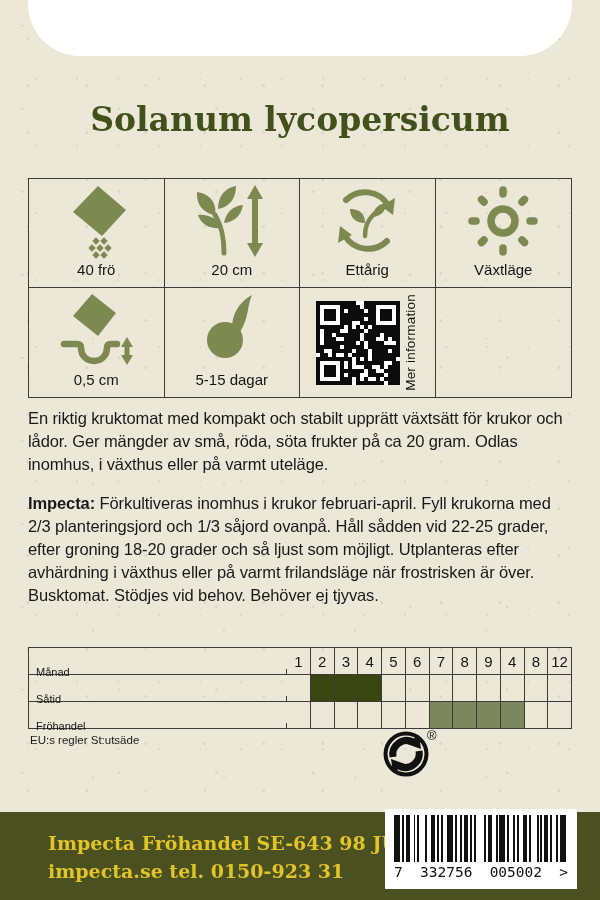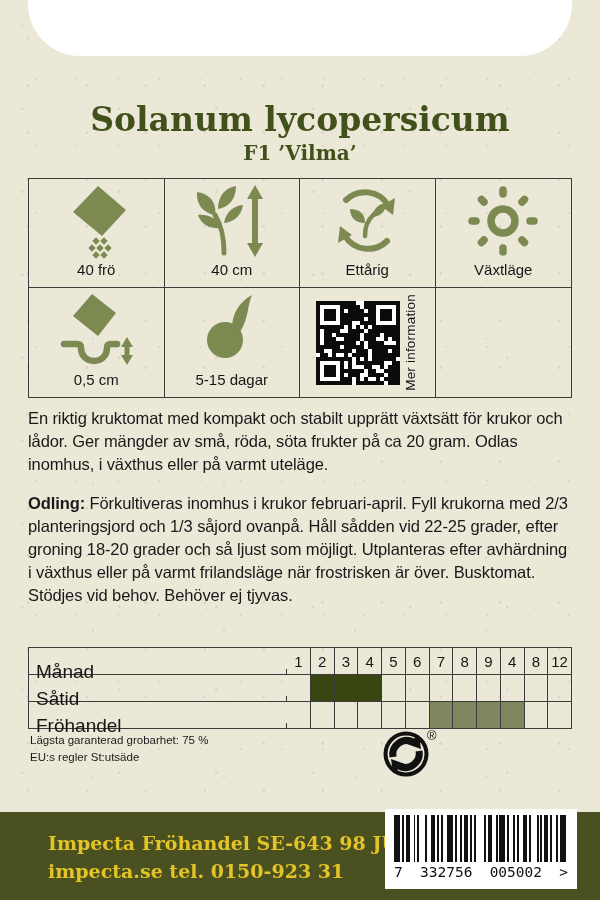--- a/index.html
+++ b/index.html
@@ -47,21 +47,21 @@
   .para-1{top:407px;}
   .para-2{top:492px;}
   .para b{font-weight:bold;}
 
   
   .calendar{position:absolute;top:647px;left:28px;width:544px;
     border:1.5px solid #3b3b3b;box-sizing:border-box;}
   .cal-row{display:flex;height:26px;border-bottom:1.5px solid #3b3b3b;}
   .cal-row:last-child{border-bottom:none;}
   .cal-label{width:258px;flex:0 0 258px;border-right:1.5px solid #3b3b3b;
-    font-size:19px;color:#161616;display:flex;align-items:center;padding-left:7px;
+    font-size:11px;color:#161616;display:flex;align-items:center;padding-left:7px;
     box-sizing:border-box;margin-top:21px;}
   .cal-cells{flex:1;display:flex;}
   .cal-cell{flex:1;border-right:1.5px solid #3b3b3b;display:flex;align-items:center;
     justify-content:center;font-size:15px;color:#161616;box-sizing:border-box;}
   .cal-cell:last-child{border-right:none;}
 
   
   .fine-print{position:absolute;top:732px;left:30px;font-size:11.5px;line-height:16.5px;
     color:#1a1a1a;}
   .green-dot{position:absolute;top:731px;left:383px;width:62px;height:52px;}
@@ -83,21 +83,20 @@
     margin-top:1px;line-height:18px;}
 </style>
 </head>
 <body>
 
 <div class="packet">
 
   <div class="flap"></div>
 
   <div class="title">Solanum lycopersicum</div>
-  <div class="subtitle">F1 ’Vilma’</div>
 
   <div class="spec-grid">
 
     <div class="spec-cell">
       <div class="spec-icon">
         <svg width="76" height="76" viewBox="0 0 76 76">
           <polygon class="ic" points="40,3 68,27 44,53 15,29"></polygon>
           <g class="ic">
             <rect x="-2.6" y="-2.6" width="5.2" height="5.2" transform="translate(38,58) rotate(45)"></rect>
             <rect x="-2.6" y="-2.6" width="5.2" height="5.2" transform="translate(46,58) rotate(45)"></rect>
@@ -118,21 +117,21 @@
           <path class="ic-stroke" stroke-width="5" stroke-linecap="round" d="M30,70 C30,52 27,42 21,32"></path>
           <path class="ic" d="M21,32 C8,30 2,20 3,9 C16,11 23,20 21,32 Z"></path>
           <path class="ic" d="M24,26 C24,13 31,5 42,3 C42,16 35,24 24,26 Z"></path>
           <path class="ic" d="M27,45 C15,46 7,41 4,32 C15,31 24,36 27,45 Z"></path>
           <path class="ic" d="M30,40 C32,29 39,23 49,22 C47,33 40,39 30,40 Z"></path>
           <line class="ic-stroke" stroke-width="6" x1="61" y1="13" x2="61" y2="63"></line>
           <polygon class="ic" points="61,2 53,16 69,16"></polygon>
           <polygon class="ic" points="61,74 53,60 69,60"></polygon>
         </svg>
       </div>
-      <div class="spec-label">40 cm</div>
+      <div class="spec-label">20 cm</div>
     </div>
 
     <div class="spec-cell">
       <div class="spec-icon">
         <svg width="76" height="76" viewBox="0 0 76 76">
           <path class="ic-stroke" stroke-width="6" stroke-linecap="round" d="M17,17 A27,27 0 0 1 59,22"></path>
           <polygon class="ic" points="64,32 52,23 66,15"></polygon>
           <path class="ic-stroke" stroke-width="6" stroke-linecap="round" d="M58,58 A27,27 0 0 1 16,53"></path>
           <polygon class="ic" points="11,43 23,52 9,60"></polygon>
           <path class="ic-stroke" stroke-width="4.5" stroke-linecap="round" d="M36,53 C36,44 38,38 45,31"></path>
@@ -508,21 +507,21 @@
           <rect x="19" y="20" width="1" height="1" fill="#0b0b0b"></rect>
           <rect x="20" y="20" width="1" height="1" fill="#0b0b0b"></rect>
         </svg>
       <div class="qr-label">Mer information</div>
     </div>
 
   </div>
 
   <div class="para para-1">En riktig kruktomat med kompakt och stabilt upprätt växtsätt för krukor och lådor. Ger mängder av små, röda, söta frukter på ca 20 gram. Odlas inomhus, i växthus eller på varmt uteläge.</div>
 
-  <div class="para para-2"><b>Odling:</b><span> Förkultiveras inomhus i krukor februari-april. Fyll krukorna med 2/3 planteringsjord och 1/3 såjord ovanpå. Håll sådden vid 22-25 grader, efter groning 18-20 grader och så ljust som möjligt. Utplanteras efter avhärdning i växthus eller på varmt frilandsläge när frostrisken är över. Busktomat. Stödjes vid behov. Behöver ej tjyvas.</span></div>
+  <div class="para para-2"><b>Impecta:</b><span> Förkultiveras inomhus i krukor februari-april. Fyll krukorna med 2/3 planteringsjord och 1/3 såjord ovanpå. Håll sådden vid 22-25 grader, efter groning 18-20 grader och så ljust som möjligt. Utplanteras efter avhärdning i växthus eller på varmt frilandsläge när frostrisken är över. Busktomat. Stödjes vid behov. Behöver ej tjyvas.</span></div>
 
   <div class="calendar">
     <div class="cal-row">
       <div class="cal-label">Månad</div>
       <div class="cal-cells">
           <div class="cal-cell">1</div>
           <div class="cal-cell">2</div>
           <div class="cal-cell">3</div>
           <div class="cal-cell">4</div>
           <div class="cal-cell">5</div>
@@ -565,21 +564,20 @@
           <div class="cal-cell" style="background: rgb(126, 134, 94);"></div>
           <div class="cal-cell" style="background: rgb(126, 134, 94);"></div>
           <div class="cal-cell" style="background: rgb(126, 134, 94);"></div>
           <div class="cal-cell"></div>
           <div class="cal-cell"></div>
         </div>
     </div>
   </div>
 
   <div class="fine-print">
-    <div>Lägsta garanterad grobarhet: 75 %</div>
     <div>EU:s regler St:utsäde</div>
   </div>
 
   <div class="green-dot">
     <svg width="46" height="46" viewBox="0 0 46 46">
       <circle cx="23" cy="23" r="20.5" fill="none" stroke="#111" stroke-width="4"></circle>
       <path d="M10,26 A14,14 0 0 1 30,11" fill="none" stroke="#111" stroke-width="7"></path>
       <polygon points="36,4 38,18 24,13" fill="#111"></polygon>
       <path d="M36,20 A14,14 0 0 1 16,35" fill="none" stroke="#111" stroke-width="7"></path>
       <polygon points="10,42 8,28 22,33" fill="#111"></polygon>

